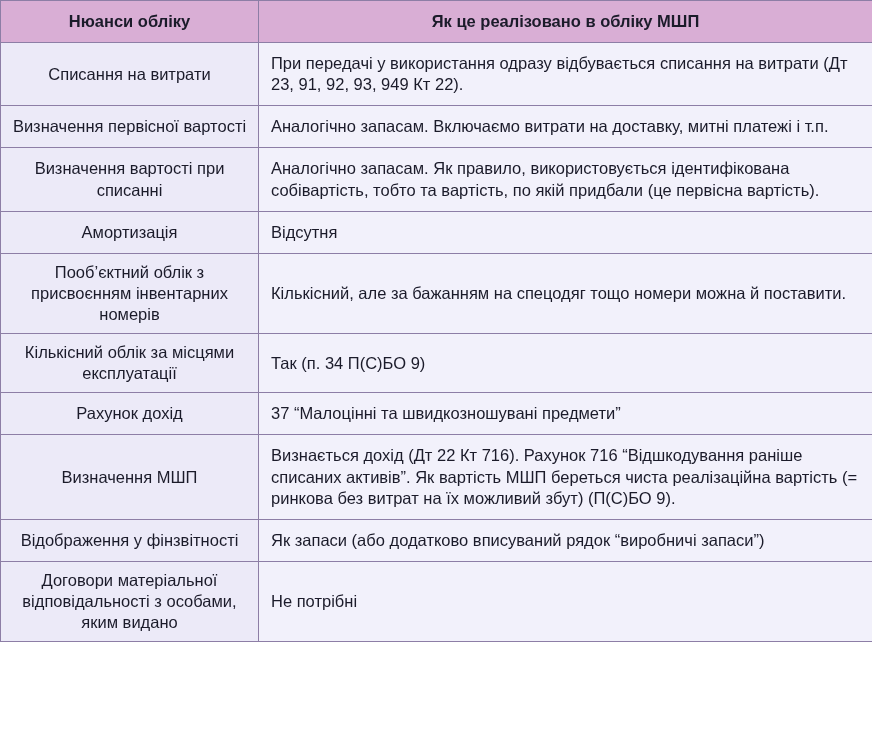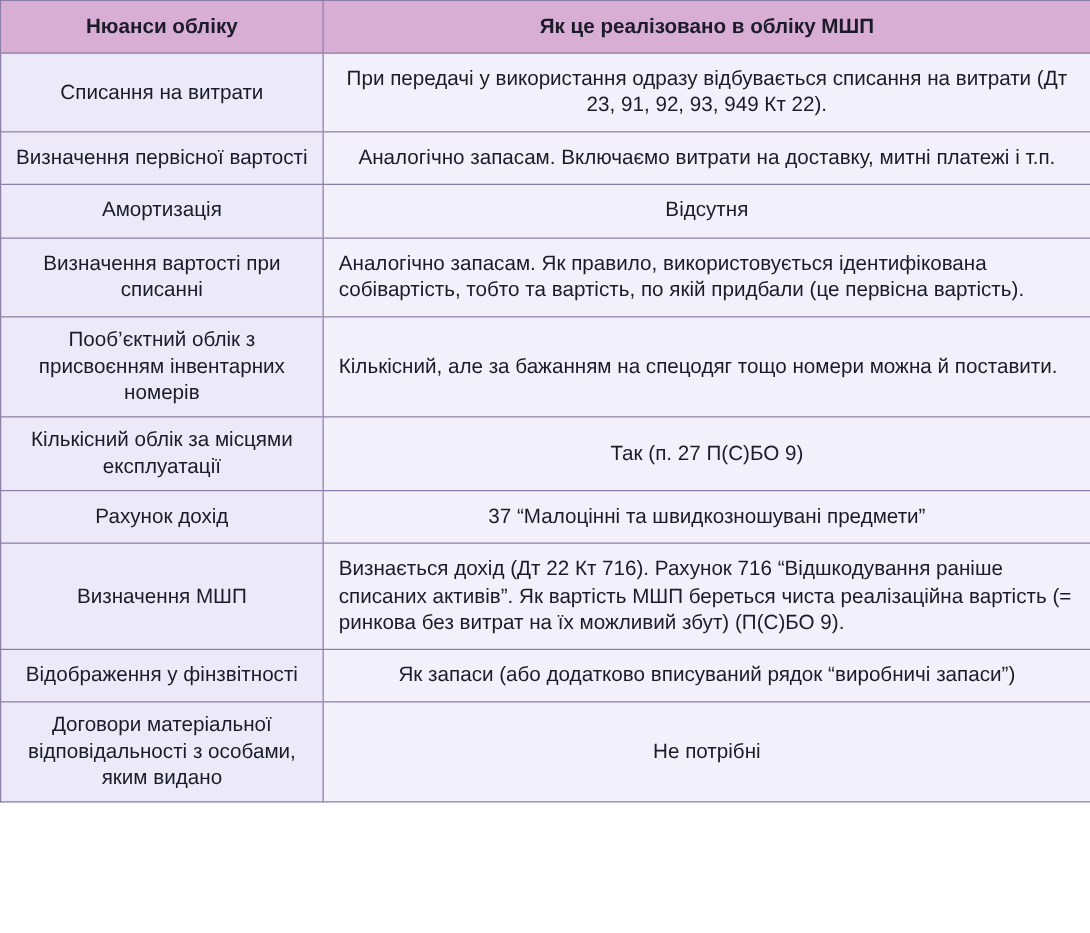--- a/index.html
+++ b/index.html
@@ -45,21 +45,20 @@
   td.nuance {
     background: #eceaf8;
     text-align: center;
     padding: 8px 10px;
   }
   td.detail {
     background: #f2f1fb;
     padding: 10px 12px;
   }
   td.detail.center {
-    text-align: center;
   }
   td.detail.left {
     text-align: left;
   }
 </style>
 </head>
 <body>
 
 <div class="table-wrap">
   <table class="acct-table">
@@ -76,34 +75,34 @@
     <tbody id="table-body">
         <tr>
           <td class="nuance">Списання на витрати</td>
           <td class="detail center">При передачі у використання одразу відбувається списання на витрати (Дт 23, 91, 92, 93, 949 Кт 22).</td>
         </tr>
         <tr>
           <td class="nuance">Визначення первісної вартості</td>
           <td class="detail center">Аналогічно запасам. Включаємо витрати на доставку, митні платежі і т.п.</td>
         </tr>
         <tr>
+          <td class="nuance">Визначення вартості при списанні</td>
+          <td class="detail left">Аналогічно запасам. Як правило, використовується ідентифікована собівартість, тобто та вартість, по якій придбали (це первісна вартість).</td>
+        </tr>
+        <tr>
           <td class="nuance">Амортизація</td>
           <td class="detail center">Відсутня</td>
-        </tr>
-        <tr>
-          <td class="nuance">Визначення вартості при списанні</td>
-          <td class="detail left">Аналогічно запасам. Як правило, використовується ідентифікована собівартість, тобто та вартість, по якій придбали (це первісна вартість).</td>
         </tr>
         <tr>
           <td class="nuance">Пооб’єктний облік з присвоєнням інвентарних номерів</td>
           <td class="detail left">Кількісний, але за бажанням на спецодяг тощо номери можна й поставити.</td>
         </tr>
         <tr>
           <td class="nuance">Кількісний облік за місцями експлуатації</td>
-          <td class="detail center">Так (п. 27 П(С)БО 9)</td>
+          <td class="detail center">Так (п. 34 П(С)БО 9)</td>
         </tr>
         <tr>
           <td class="nuance">Рахунок дохід</td>
           <td class="detail center">37 “Малоцінні та швидкозношувані предмети”</td>
         </tr>
         <tr>
           <td class="nuance">Визначення МШП</td>
           <td class="detail left">Визнається дохід (Дт 22 Кт 716). Рахунок 716 “Відшкодування раніше списаних активів”. Як вартість МШП береться чиста реалізаційна вартість (= ринкова без витрат на їх можливий збут) (П(С)БО 9).</td>
         </tr>
         <tr>

